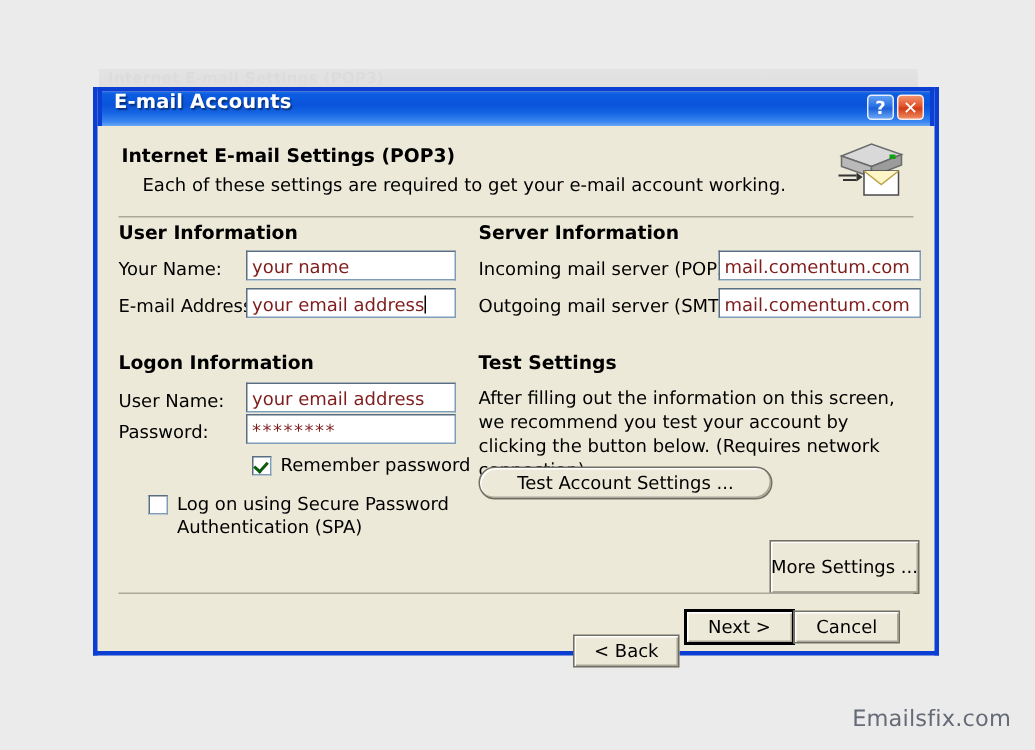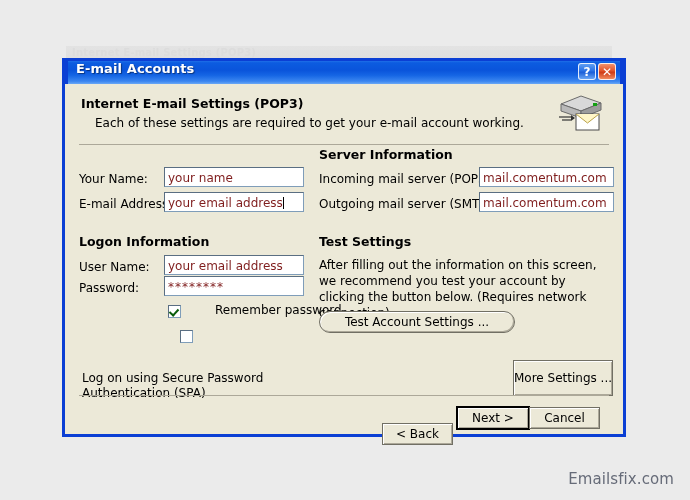--- a/index.html
+++ b/index.html
@@ -170,24 +170,23 @@
     height: 12px;
     background: #000;
     vertical-align: -2px;
     margin-left: 0px;
   }
 
   
   .cbx-row {
     position: absolute;
     display: flex;
-    align-items: center;
-    font-size: 12px;
-    color: #000;
-    gap: 28px;
+    align-items: flex-start;
+    font-size: 12px;
+    color: #000;
   }
   .cbx {
     width: 13px;
     height: 13px;
     box-sizing: border-box;
     background: #fff;
     border: 1px solid #7f9db9;
     border-top-color: #5a6e82;
     border-left-color: #5a6e82;
     margin-right: 6px;
@@ -289,20 +288,21 @@
       <polygon points="18,25 22,28 18,31" fill="#333"></polygon>
 
       <rect x="23" y="24" width="23" height="16" fill="#ffffff" stroke="#4a4a4a" stroke-width="1"></rect>
       <polyline points="23,24 34.5,33 46,24" fill="#fff6c8" stroke="#b9a24a" stroke-width="1"></polyline>
     </svg>
   </div>
   <div id="header-rule"></div>
 
   <div id="body">
 
+    <div class="grp-title" style="left:14px; top:2px;">User Information</div>
 
     <div class="fld-label" style="left:14px; top:27px;">Your Name:</div>
     <div class="txtbox" style="left:99px; top:22px; width:140px;">your name</div>
 
     <div class="fld-label" style="left:14px; top:52px;">E-mail Address:</div>
     <div class="txtbox focused" style="left:99px; top:47px; width:140px;">your email address</div>
 
     <div class="grp-title" style="left:254px; top:2px;">Server Information</div>
 
     <div class="fld-label" style="left:254px; top:27px;">Incoming mail server (POP3):</div>
@@ -317,21 +317,21 @@
     <div class="txtbox" style="left:99px; top:110px; width:140px;">your email address</div>
 
     <div class="fld-label" style="left:14px; top:136px;">Password:</div>
     <div class="txtbox" style="left:99px; top:131px; width:140px; letter-spacing:1px;">********</div>
 
     <div class="cbx-row" style="left:103px; top:158px;">
       <span class="cbx checked"></span>
       <span class="cbx-label">Remember password</span>
     </div>
 
-    <div class="cbx-row" style="left:17px; top:184px; width:215px;flex-direction:column;">
+    <div class="cbx-row" style="left:34px; top:184px; width:215px;">
       <span class="cbx"></span>
       <span class="cbx-label">Log on using Secure Password Authentication (SPA)</span>
     </div>
 
     <div class="grp-title" style="left:254px; top:89px;">Test Settings</div>
 
     <div class="para" style="left:254px; top:112px; width:285px;">After filling out the information on this screen, we recommend you test your account by clicking the button below. (Requires network connection)</div>
 
     <div class="btn" style="left:254px; top:166px; width:196px; height:22px;border-radius:11px;">Test Account Settings ...</div>
 

